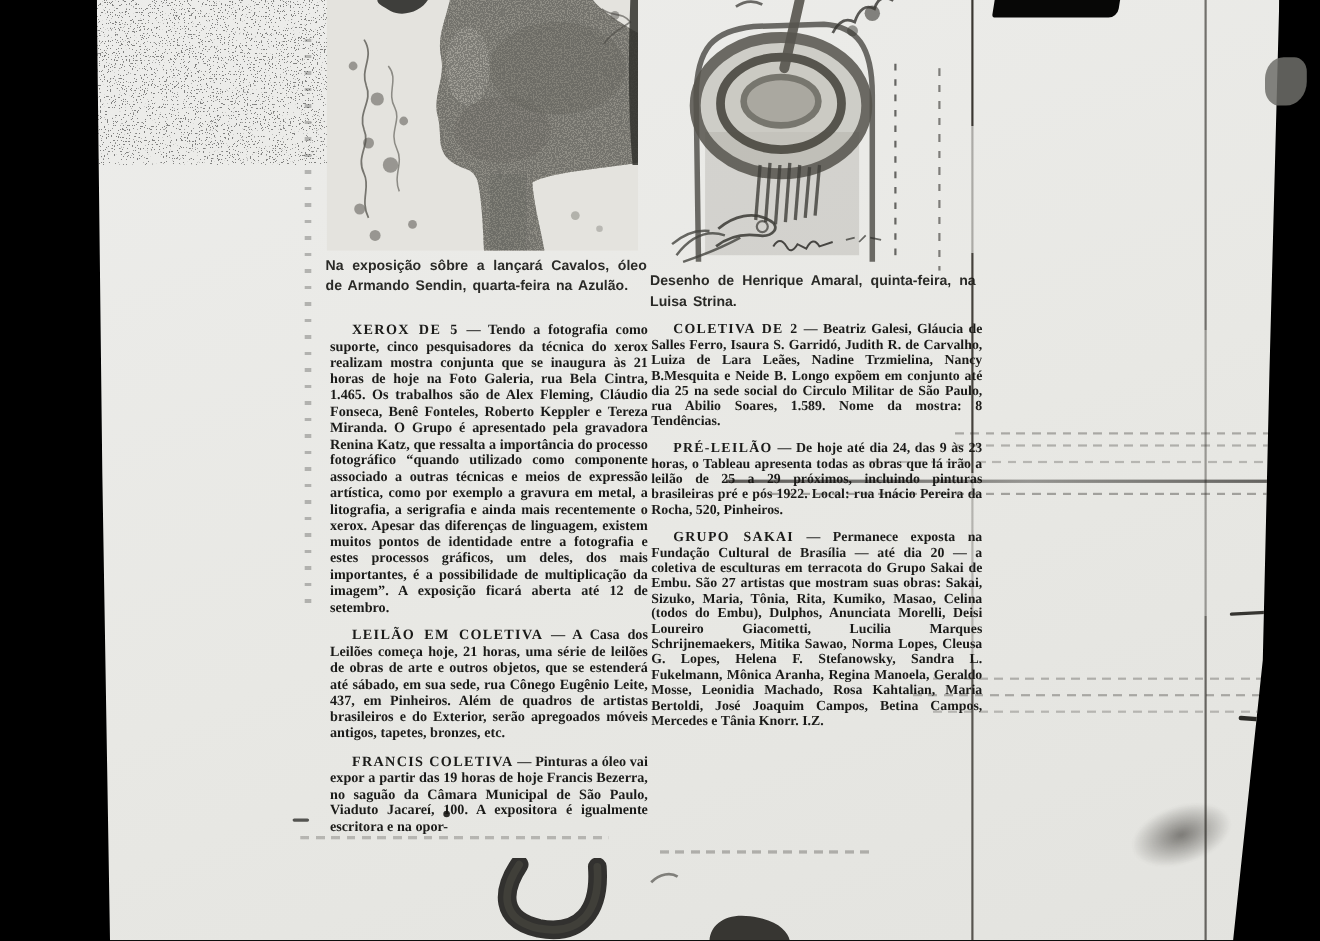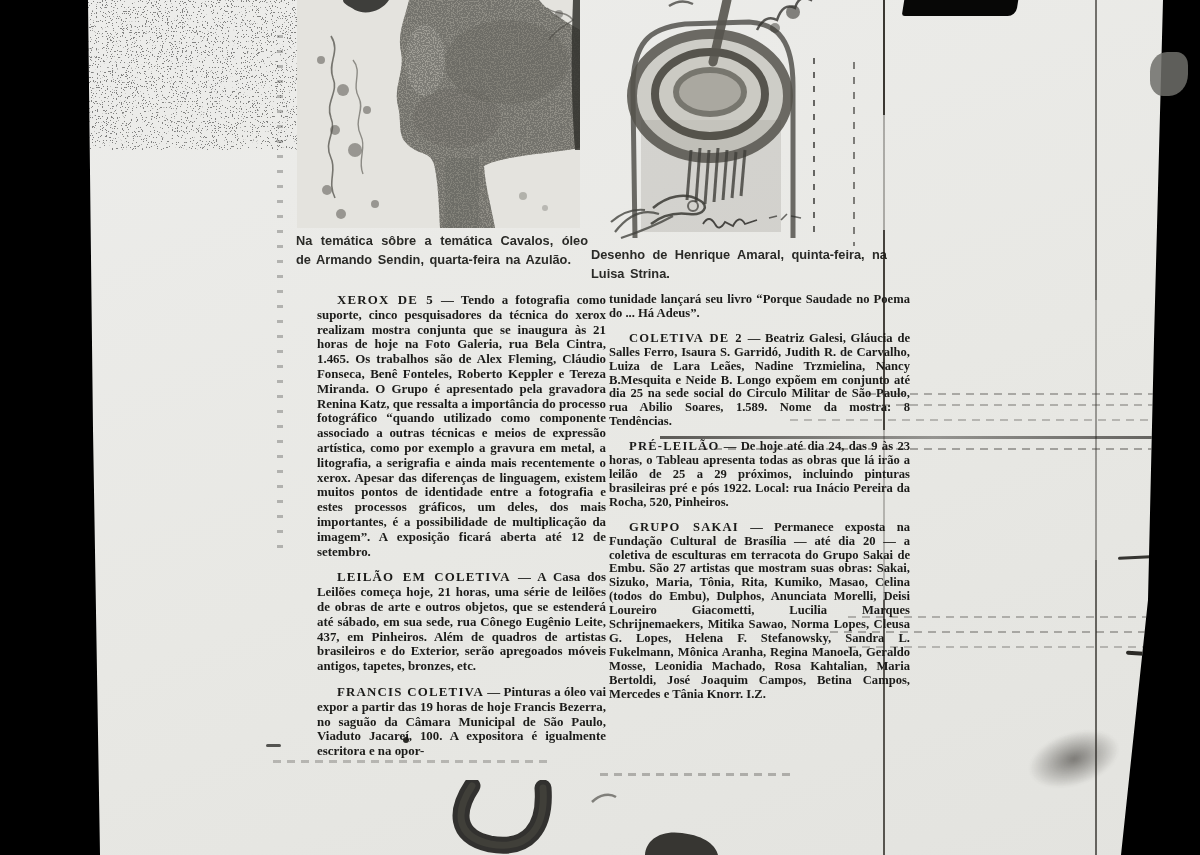--- a/index.html
+++ b/index.html
@@ -11,21 +11,21 @@
   .texture{position:absolute;inset:0;opacity:.45;pointer-events:none;}
   
   .photo-left{position:absolute;left:297px;top:0;width:283px;height:228px;margin:0;}
   .photo-right{position:absolute;left:607px;top:0;width:216px;height:241px;margin:0;}
   .photo-left svg,.photo-right svg{display:block;width:100%;height:100%;}
   .caption{position:absolute;font-family:"Liberation Sans",sans-serif;font-weight:700;
            font-size:12.8px;line-height:18.5px;color:#2a2a27;text-align:justify;word-spacing:2px;}
   .cap-left{left:296px;top:232px;width:292px;}
   .cap-right{left:591px;top:246px;width:296px;}
   
-  .col{position:absolute;color:#1b1b19;text-align:justify;margin-left:17px;}
+  .col{position:absolute;color:#1b1b19;text-align:justify;}
   .col-left{left:300px;top:293px;width:289px;font-size:12.9px;}
   .col-left .sec{line-height:14.8px;}
   .col-right{left:592px;top:293px;width:301px;font-size:12.6px;}
   .col-right .sec{line-height:13.9px;}
   .sec{margin:0 0 11px;font-weight:700;text-indent:20px;}
   .sec.cont{text-indent:0;}
   .sec-title{letter-spacing:1.2px;}
   
   .horns{position:absolute;left:440px;top:780px;width:300px;height:75px;}
   .horns svg{display:block;width:100%;height:100%;}
@@ -115,21 +115,21 @@
           <rect x="148" y="158" width="34" height="70" fill="#6b6962" opacity=".3"></rect>
           <rect width="283" height="228" filter="url(#specksDense)" opacity=".5"></rect>
         </g>
         <path d="M250,8 C260,16 268,10 276,20 C268,26 258,30 252,40" stroke="#4a4842" stroke-width="1.5" fill="none" opacity=".6"></path>
         <circle cx="262" cy="14" r="4" fill="#4a4842" opacity=".45"></circle>
         <circle cx="226" cy="196" r="4" fill="#57554e" opacity=".35"></circle>
         <circle cx="248" cy="208" r="3" fill="#57554e" opacity=".3"></circle>
         <path d="M276,0 L283,0 L283,150 L278,150 C274,100 274,50 276,0 Z" fill="#33322e" opacity=".85"></path>
       </svg>
     </figure>
-    <div class="caption cap-left">Na temática sôbre a temática Cavalos, óleo de Armando Sendin, quarta-feira na Azulão.</div>
+    <div class="caption cap-left">Na exposição sôbre a lançará Cavalos, óleo de Armando Sendin, quarta-feira na Azulão.</div>
 
     <figure class="photo-right">
       <svg viewBox="0 0 216 241" preserveAspectRatio="none">
         <path d="M28,238 L26,96 C24,40 44,28 78,24 L142,22 C172,24 186,42 186,86 L186,238" fill="none" stroke="#4a4944" stroke-width="5" opacity=".8"></path>
         <rect x="34" y="120" width="140" height="112" fill="#8f8d85" opacity=".25"></rect>
         <ellipse cx="103" cy="96" rx="78" ry="62" fill="#a7a59c" fill-opacity=".5" stroke="#55534c" stroke-width="10" opacity=".85"></ellipse>
         <ellipse cx="103" cy="94" rx="55" ry="42" fill="#c9c7bf" fill-opacity=".55" stroke="#4a4840" stroke-width="8" opacity=".9"></ellipse>
         <ellipse cx="103" cy="92" rx="34" ry="22" fill="#8d8b82" fill-opacity=".6" stroke="#6f6d65" stroke-width="6" opacity=".9"></ellipse>
         <path d="M120,0 L106,62" stroke="#57554e" stroke-width="9" stroke-linecap="round" opacity=".9"></path>
         <path d="M150,30 q8,-16 20,-10 q6,-18 18,-12 q4,-14 16,-8 q6,-10 12,-4" stroke="#33322e" stroke-width="2.5" fill="none" opacity=".8"></path>
@@ -155,21 +155,20 @@
     </figure>
     <div class="caption cap-right">Desenho de Henrique Amaral, quinta-feira, na Luisa Strina.</div>
 
     <div class="col col-left">
       <p class="sec"><b class="sec-title">XEROX DE 5</b><span> — Tendo a fotografia como suporte, cinco pesquisadores da técnica do xerox realizam mostra conjunta que se inaugura às 21 horas de hoje na Foto Galeria, rua Bela Cintra, 1.465. Os trabalhos são de Alex Fleming, Cláudio Fonseca, Benê Fonteles, Roberto Keppler e Tereza Miranda. O Grupo é apresentado pela gravadora Renina Katz, que ressalta a importância do processo fotográfico “quando utilizado como componente associado a outras técnicas e meios de expressão artística, como por exemplo a gravura em metal, a litografia, a serigrafia e ainda mais recentemente o xerox. Apesar das diferenças de linguagem, existem muitos pontos de identidade entre a fotografia e estes processos gráficos, um deles, dos mais importantes, é a possibilidade de multiplicação da imagem”. A exposição ficará aberta até 12 de setembro.</span></p>
       <p class="sec"><b class="sec-title">LEILÃO EM COLETIVA</b><span> — A Casa dos Leilões começa hoje, 21 horas, uma série de leilões de obras de arte e outros objetos, que se estenderá até sábado, em sua sede, rua Cônego Eugênio Leite, 437, em Pinheiros. Além de quadros de artistas brasileiros e do Exterior, serão apregoados móveis antigos, tapetes, bronzes, etc.</span></p>
       <p class="sec"><b class="sec-title">FRANCIS COLETIVA</b><span> — Pinturas a óleo vai expor a partir das 19 horas de hoje Francis Bezerra, no saguão da Câmara Municipal de São Paulo, Viaduto Jacareí, 100. A expositora é igualmente escritora e na opor-</span></p>
     </div>
 
     <div class="col col-right">
-      <p class="sec cont"><b class="sec-title"></b><span>tunidade lançará seu livro “Porque Saudade no Poema do ... Há Adeus”.</span></p>
       <p class="sec"><b class="sec-title">COLETIVA DE 2</b><span> — Beatriz Galesi, Gláucia de Salles Ferro, Isaura S. Garridó, Judith R. de Carvalho, Luiza de Lara Leães, Nadine Trzmielina, Nancy B.Mesquita e Neide B. Longo expõem em conjunto até dia 25 na sede social do Circulo Militar de São Paulo, rua Abilio Soares, 1.589. Nome da mostra: 8 Tendências.</span></p>
       <p class="sec"><b class="sec-title">PRÉ-LEILÃO</b><span> — De hoje até dia 24, das 9 às 23 horas, o Tableau apresenta todas as obras que lá irão a leilão de 25 a 29 próximos, incluindo pinturas brasileiras pré e pós 1922. Local: rua Inácio Pereira da Rocha, 520, Pinheiros.</span></p>
       <p class="sec"><b class="sec-title">GRUPO SAKAI</b><span> — Permanece exposta na Fundação Cultural de Brasília — até dia 20 — a coletiva de esculturas em terracota do Grupo Sakai de Embu. São 27 artistas que mostram suas obras: Sakai, Sizuko, Maria, Tônia, Rita, Kumiko, Masao, Celina (todos do Embu), Dulphos, Anunciata Morelli, Deisi Loureiro Giacometti, Lucilia Marques Schrijnemaekers, Mitika Sawao, Norma Lopes, Cleusa G. Lopes, Helena F. Stefanowsky, Sandra L. Fukelmann, Mônica Aranha, Regina Manoela, Geraldo Mosse, Leonidia Machado, Rosa Kahtalian, Maria Bertoldi, José Joaquim Campos, Betina Campos, Mercedes e Tânia Knorr. I.Z.</span></p>
     </div>
 
     <div class="horns">
       <svg viewBox="0 0 300 75" preserveAspectRatio="none">
         <path d="M32,6 C16,30 14,56 50,64 C88,71 106,48 103,8" stroke="#23221f" stroke-width="17" fill="none" stroke-linecap="round" opacity=".92"></path>
         <path d="M32,6 C16,30 14,56 50,64 C88,71 106,48 103,8" stroke="#565449" stroke-width="7" fill="none" stroke-linecap="round" opacity=".4"></path>
         <path d="M205,75 C206,60 220,50 242,53 C266,56 276,66 278,75 Z" fill="#23221f" opacity=".9"></path>

